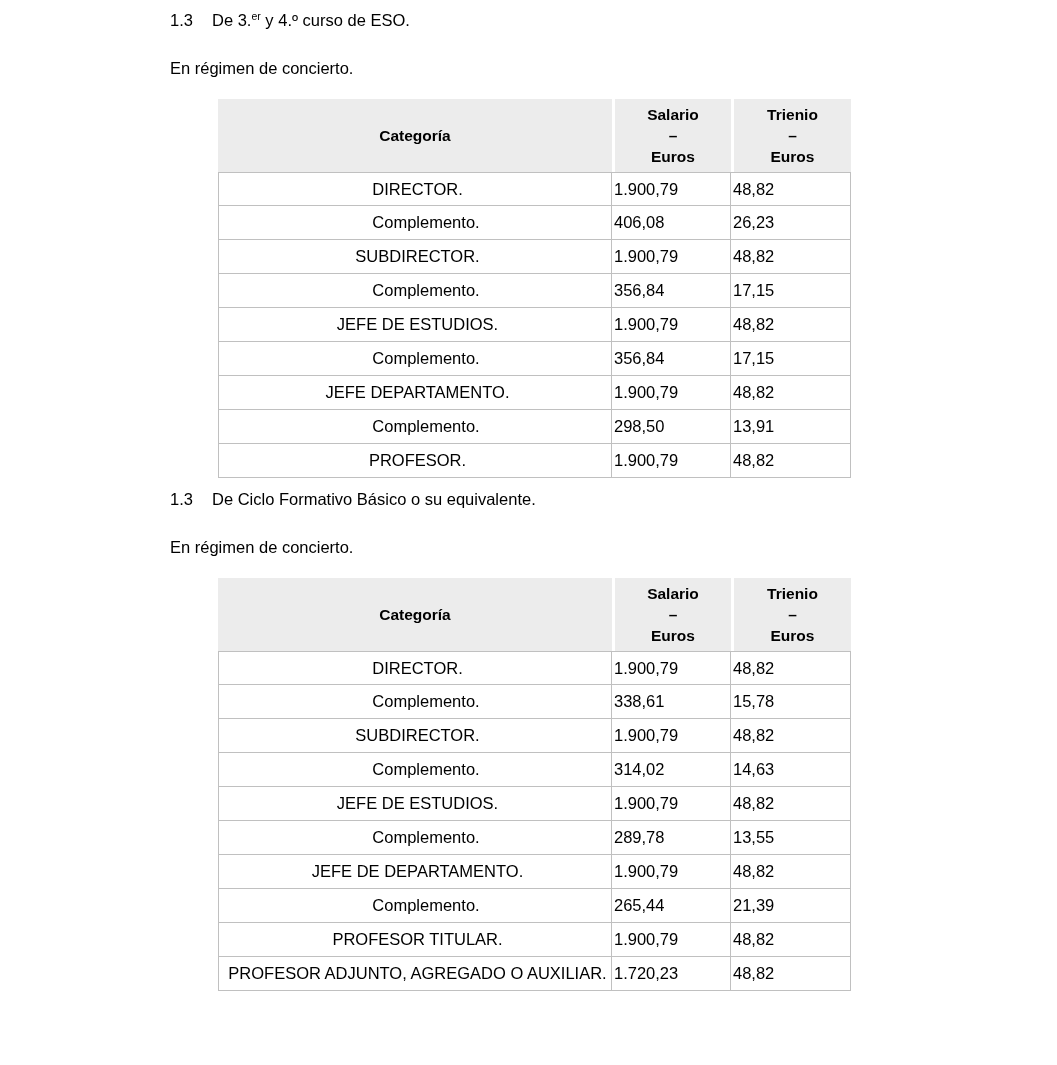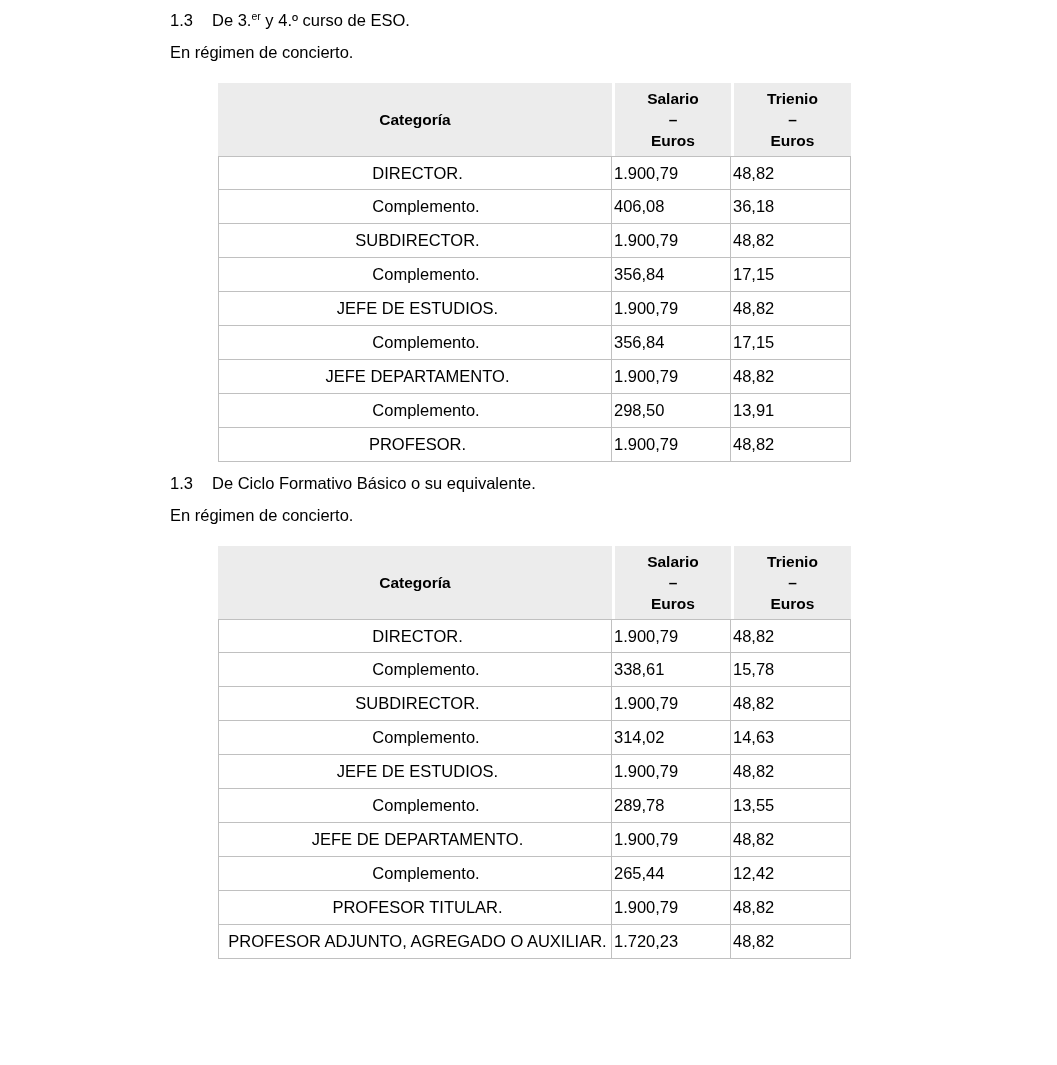--- a/index.html
+++ b/index.html
@@ -15,21 +15,21 @@
     color:var(--text);
   }
   .page{padding:10px 0 0 170px;width:1057px;}
   .heading{
     font-size:16.5px;font-weight:400;line-height:20px;white-space:nowrap;
   }
   .section-2 .heading{margin-top:11px;}
   .heading .num{display:inline-block;min-width:42px;}
   .heading sup{font-size:10.5px;line-height:0;vertical-align:6px;margin-top:36px;}
   .subtitle{
-    font-size:16.5px;line-height:20px;margin-top:12px;white-space:nowrap;
+    font-size:16.5px;line-height:20px;margin-top:28px;white-space:nowrap;
   }
   table.salary{
     margin:21px 0 0 48px;
     border-collapse:separate;border-spacing:0;
     table-layout:fixed;width:633px;
     font-size:16.5px;
   }
   col.c-cat{width:394px;}
   col.c-sal{width:119px;}
   col.c-tri{width:120px;}
@@ -77,21 +77,21 @@
       </thead>
       <tbody>
           <tr>
             <td class="cat">DIRECTOR.</td>
             <td class="num">1.900,79</td>
             <td class="num">48,82</td>
           </tr>
           <tr>
             <td class="cat indent">Complemento.</td>
             <td class="num">406,08</td>
-            <td class="num">36,18</td>
+            <td class="num">26,23</td>
           </tr>
           <tr>
             <td class="cat">SUBDIRECTOR.</td>
             <td class="num">1.900,79</td>
             <td class="num">48,82</td>
           </tr>
           <tr>
             <td class="cat indent">Complemento.</td>
             <td class="num">356,84</td>
             <td class="num">17,15</td>
@@ -175,21 +175,21 @@
             <td class="num">13,55</td>
           </tr>
           <tr>
             <td class="cat">JEFE DE DEPARTAMENTO.</td>
             <td class="num">1.900,79</td>
             <td class="num">48,82</td>
           </tr>
           <tr>
             <td class="cat indent">Complemento.</td>
             <td class="num">265,44</td>
-            <td class="num">12,42</td>
+            <td class="num">21,39</td>
           </tr>
           <tr>
             <td class="cat">PROFESOR TITULAR.</td>
             <td class="num">1.900,79</td>
             <td class="num">48,82</td>
           </tr>
           <tr>
             <td class="cat">PROFESOR ADJUNTO, AGREGADO O AUXILIAR.</td>
             <td class="num">1.720,23</td>
             <td class="num">48,82</td>

